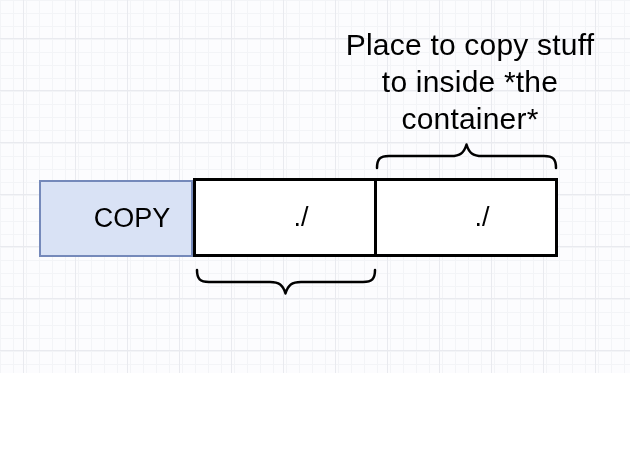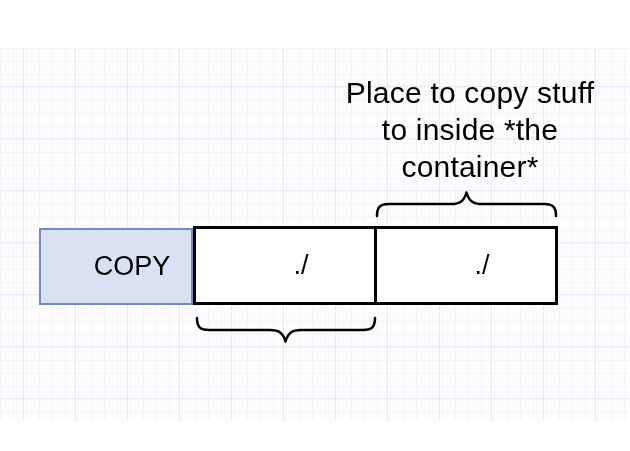--- a/index.html
+++ b/index.html
@@ -13,21 +13,20 @@
     height: 373px;
     overflow: hidden;
     background-color: var(--c-background, #fcfcfe);
     background-image:
       linear-gradient(to right,  var(--c-grid-major, #e9eaef) 1px, transparent 1px),
       linear-gradient(to bottom, var(--c-grid-major, #e9eaef) 1px, transparent 1px),
       linear-gradient(to right,  var(--c-grid-minor, #f3f4f7) 1px, transparent 1px),
       linear-gradient(to bottom, var(--c-grid-minor, #f3f4f7) 1px, transparent 1px);
     background-size: 52px 52px, 52px 52px, 13px 13px, 13px 13px;
     background-position: 23px 0, 0 38px, 0 0, 0 0;
-    margin-top: 48px;
   }
   .annotation {
     position: absolute;
     text-align: center;
     white-space: pre-line;
     font-size: 30px;
     line-height: 37px;
     color: var(--c-text, #000);
     letter-spacing: 0.2px;
   }

